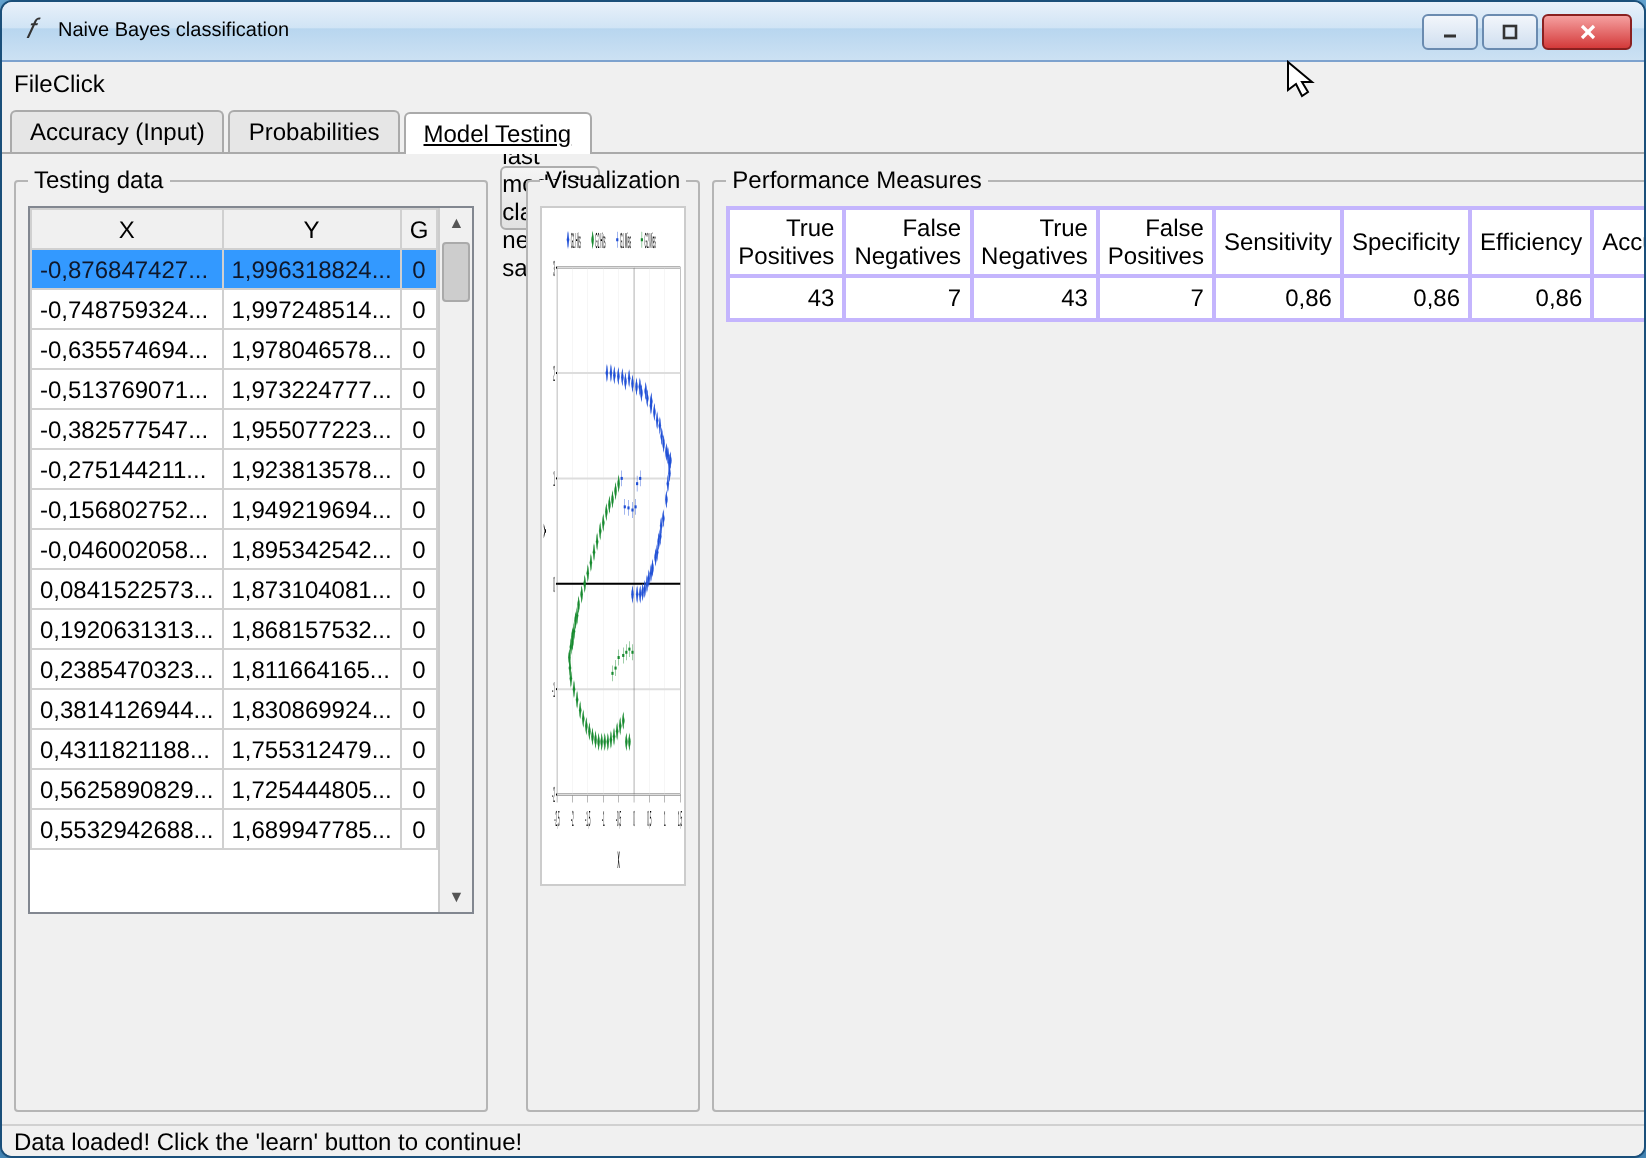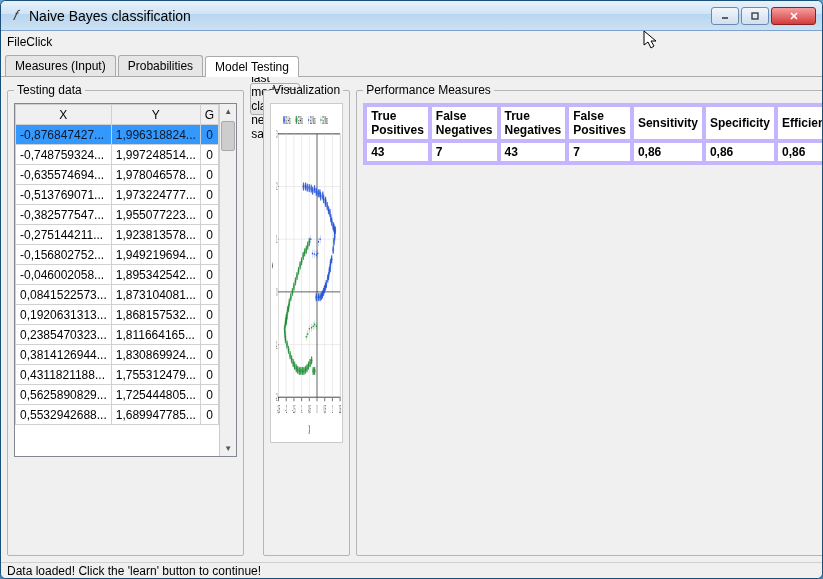--- a/index.html
+++ b/index.html
@@ -25,21 +25,21 @@
 }
 .titlebar {
   height: 30px;
   background: linear-gradient(to bottom, #e8f1fa 0%, #d0e4f5 45%, #b8d6ef 46%, #cce1f3 100%);
   display: flex;
   align-items: center;
   padding: 0 6px;
   border-bottom: 1px solid #7da2ce;
 }
 .appicon { width: 16px; height: 16px; margin-right: 6px; display:flex; align-items:center; justify-content:center; font-style: italic; font-family: serif; color:#333; font-size:14px;}
-.title { flex: 1; color: #000; font-size: 14px; }
+.title { flex: 1; color: #000; font-size: 10px; }
 .winbtns { display: flex; gap: 2px; }
 .winbtn {
   width: 28px; height: 18px;
   border: 1px solid #6a8bb0;
   border-radius: 3px;
   display: flex; align-items: center; justify-content: center;
   background: linear-gradient(to bottom,#f2f6fb,#d0dff0);
   font-size: 10px;
   cursor: default;
 }
@@ -70,21 +70,21 @@
 .tab {
   padding: 3px 9px;
   border: 1px solid #aaa;
   border-bottom: none;
   background: #e6e6e6;
   margin-right: 2px;
   border-radius: 3px 3px 0 0;
   cursor: default;
   font-size: 12px;
 }
-.tab.active { background: #fff; position: relative; top: 1px; z-index:2; }
+.tab.active { background: #fff; position: relative; top: 1px; z-index:2;text-decoration:underline; }
 .client {
   flex: 1;
   display: flex;
   padding: 6px;
   gap: 6px;
   background: #f0f0f0;
 }
 .leftcol { width: 250px; display: flex; gap: 6px;}
 fieldset {
   border: 1px solid #b5b5b5;
@@ -126,24 +126,24 @@
   border-radius: 3px;
   display:flex; align-items:center; justify-content:center;
   cursor:default;
 }
 .rightcol { flex:1; display:flex; flex-direction:row; gap:6px;}
 .vizbox { flex:1; }
 .chartwrap { background:#fff; border:1px solid #ccc; height:340px; position:relative;}
 svg.chart { width:100%; height:100%; }
 .perftable { width:100%; border-collapse: collapse; font-size:12px; background:#fff;}
 .perftable th, .perftable td {
-  border: 4px solid #c4b5fd;
+  border: 2px solid #c4b5fd;
   padding: 2px 4px;
-  text-align: left;
-  font-weight: bold;
+  text-align: right;
+  font-weight: normal;
   height: 22px;
 }
 .statusbar {
   height: 16px;
   border-top: 1px solid #d0d0d0;
   background:#f0f0f0;
   display:flex; align-items:center;
   padding: 0 6px;
 }
 </style>
@@ -173,21 +173,21 @@
         </div>
     </div>
   </div>
 
   <div class="menubar">
     <span>File</span>
     <span>Click</span>
   </div>
 
   <div class="tabstrip">
-    <div class="tab">Measures (Input)</div>
+    <div class="tab">Accuracy (Input)</div>
     <div class="tab">Probabilities</div>
     <div class="tab active">Model Testing</div>
   </div>
 
   <div class="client">
     <div class="leftcol">
       <fieldset>
         <legend>Testing data</legend>
         <div class="datatable">
           <div class="dt-body">

